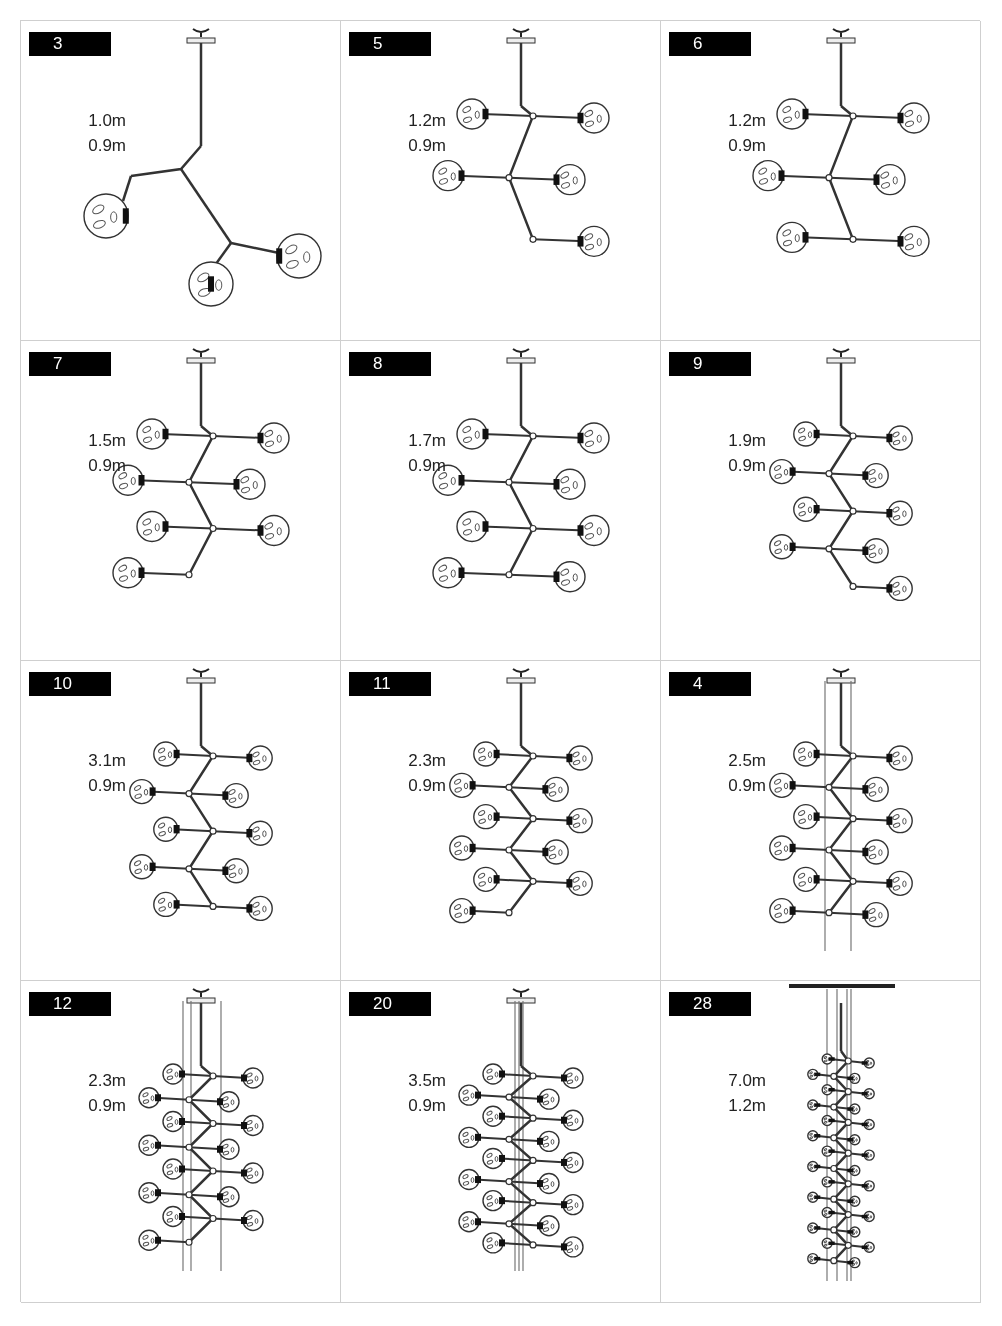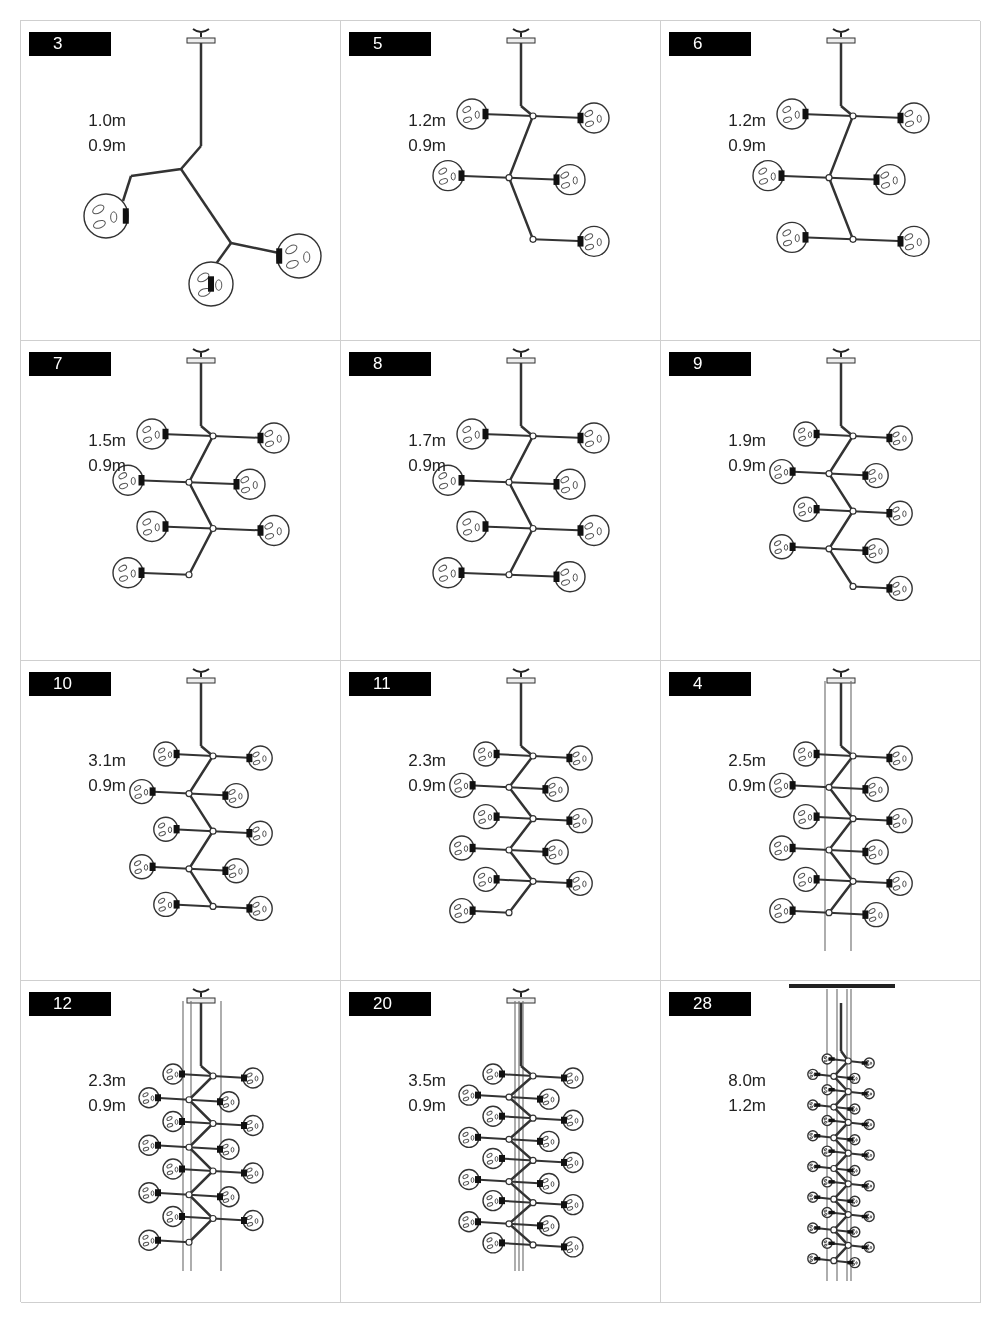--- a/index.html
+++ b/index.html
@@ -1279,16 +1279,16 @@
         <g>
           <circle cx="193.8" cy="281.6428571428571" r="5" fill="#fff" stroke="#333" stroke-width="1.4"></circle>
           <ellipse cx="192.05" cy="280.1428571428571" rx="1.4000000000000001" ry="0.8" fill="none" stroke="#555" stroke-width="1" transform="rotate(-30 192.05 280.1428571428571)"></ellipse>
           <ellipse cx="192.3" cy="283.5428571428571" rx="1.4000000000000001" ry="0.8" fill="none" stroke="#555" stroke-width="1" transform="rotate(-20 192.3 283.5428571428571)"></ellipse>
           <ellipse cx="195.55" cy="281.8928571428571" rx="0.7000000000000001" ry="1.2" fill="none" stroke="#555" stroke-width="1"></ellipse>
           <rect x="186.3" y="279.8928571428571" width="6" height="3.5" fill="#111"></rect>
         </g>
         <circle cx="172.8" cy="279.6428571428571" r="3" fill="#fff" stroke="#333" stroke-width="1.2"></circle>
       </svg>
     <div class="badge">28</div>
-    <div class="dim h">8.0m</div>
+    <div class="dim h">7.0m</div>
     <div class="dim d">1.2m</div>
   </div>
   </div>
 
 </body></html>

